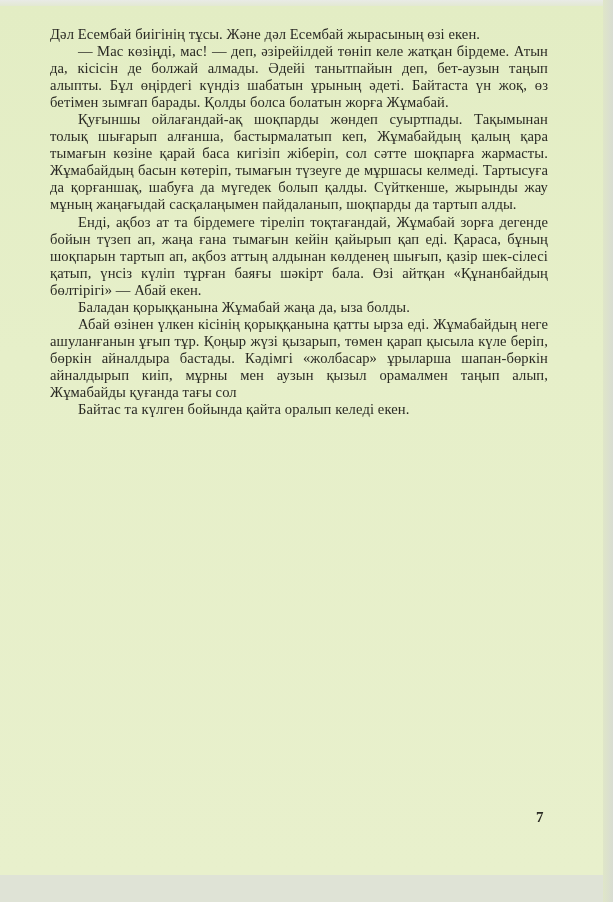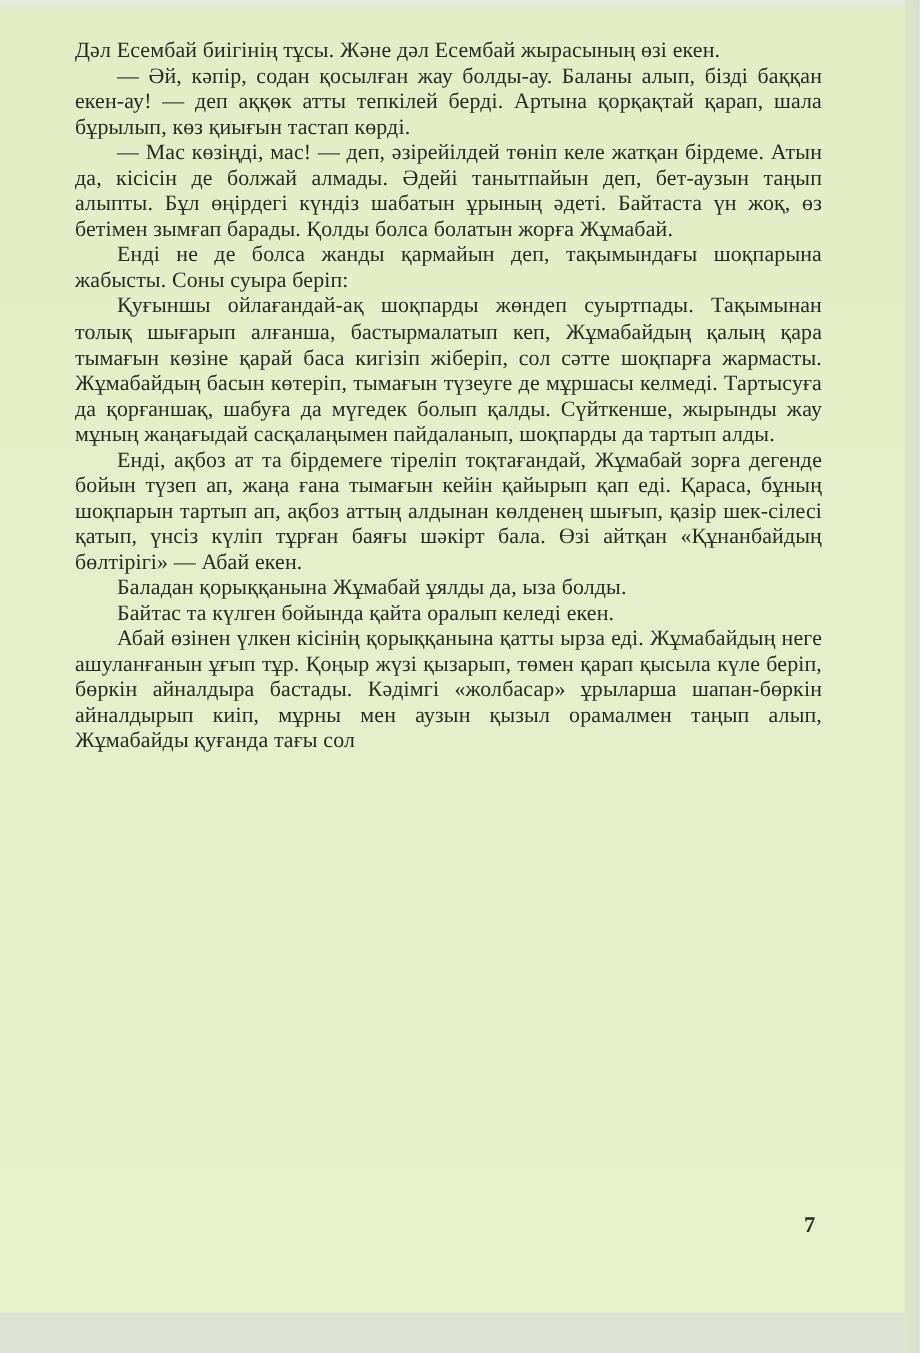--- a/index.html
+++ b/index.html
@@ -38,24 +38,22 @@
       font-size: 15px; font-weight: bold; color: #2a2a24;
     }
   </style>
 </head>
 <body>
 
 <div class="top-band"></div>
 <div class="page">
   <div class="text-block">
     <p class="para noindent">Дәл Есембай биігінің тұсы. Және дәл Есембай жырасының өзі екен.</p>
-    <p class="para">— Әй, кәпір, содан қосылған жау болды-ау. Баланы алып, бізді баққан екен-ау! — деп аққөк атты тепкілей берді. Артына қорқақтай қарап, шала бұрылып, көз қиығын тастап көрді.</p>
     <p class="para">— Мас көзіңді, мас! — деп, әзірейілдей төніп келе жатқан бірдеме. Атын да, кісісін де болжай алмады. Әдейі танытпайын деп, бет-аузын таңып алыпты. Бұл өңірдегі күндіз шабатын ұрының әдеті. Байтаста үн жоқ, өз бетімен зымғап барады. Қолды болса болатын жорға Жұмабай.</p>
-    <p class="para">Енді не де болса жанды қармайын деп, тақымындағы шоқпарына жабысты. Соны суыра беріп:</p>
     <p class="para">Қуғыншы ойлағандай-ақ шоқпарды жөндеп суыртпады. Тақымынан толық шығарып алғанша, бастырмалатып кеп, Жұмабайдың қалың қара тымағын көзіне қарай баса кигізіп жіберіп, сол сәтте шоқпарға жармасты. Жұмабайдың басын көтеріп, тымағын түзеуге де мұршасы келмеді. Тартысуға да қорғаншақ, шабуға да мүгедек болып қалды. Сүйткенше, жырынды жау мұның жаңағыдай сасқалаңымен пайдаланып, шоқпарды да тартып алды.</p>
     <p class="para">Енді, ақбоз ат та бірдемеге тіреліп тоқтағандай, Жұмабай зорға дегенде бойын түзеп ап, жаңа ғана тымағын кейін қайырып қап еді. Қараса, бұның шоқпарын тартып ап, ақбоз аттың алдынан көлденең шығып, қазір шек-сілесі қатып, үнсіз күліп тұрған баяғы шәкірт бала. Өзі айтқан «Құнанбайдың бөлтірігі» — Абай екен.</p>
-    <p class="para">Баладан қорыққанына Жұмабай ұялды да, ыза болды.</p>
+    <p class="para">Баладан қорыққанына Жұмабай жаңа да, ыза болды.</p>
+    <p class="para">Абай өзінен үлкен кісінің қорыққанына қатты ырза еді. Жұмабайдың неге ашуланғанын ұғып тұр. Қоңыр жүзі қызарып, төмен қарап қысыла күле беріп, бөркін айналдыра бастады. Кәдімгі «жолбасар» ұрыларша шапан-бөркін айналдырып киіп, мұрны мен аузын қызыл орамалмен таңып алып, Жұмабайды қуғанда тағы сол</p>
     <p class="para">Байтас та күлген бойында қайта оралып келеді екен.</p>
-    <p class="para">Абай өзінен үлкен кісінің қорыққанына қатты ырза еді. Жұмабайдың неге ашуланғанын ұғып тұр. Қоңыр жүзі қызарып, төмен қарап қысыла күле беріп, бөркін айналдыра бастады. Кәдімгі «жолбасар» ұрыларша шапан-бөркін айналдырып киіп, мұрны мен аузын қызыл орамалмен таңып алып, Жұмабайды қуғанда тағы сол</p>
   </div>
   <div class="page-number">7</div>
 </div>
 <div class="right-band"></div>
 
 </body></html>

